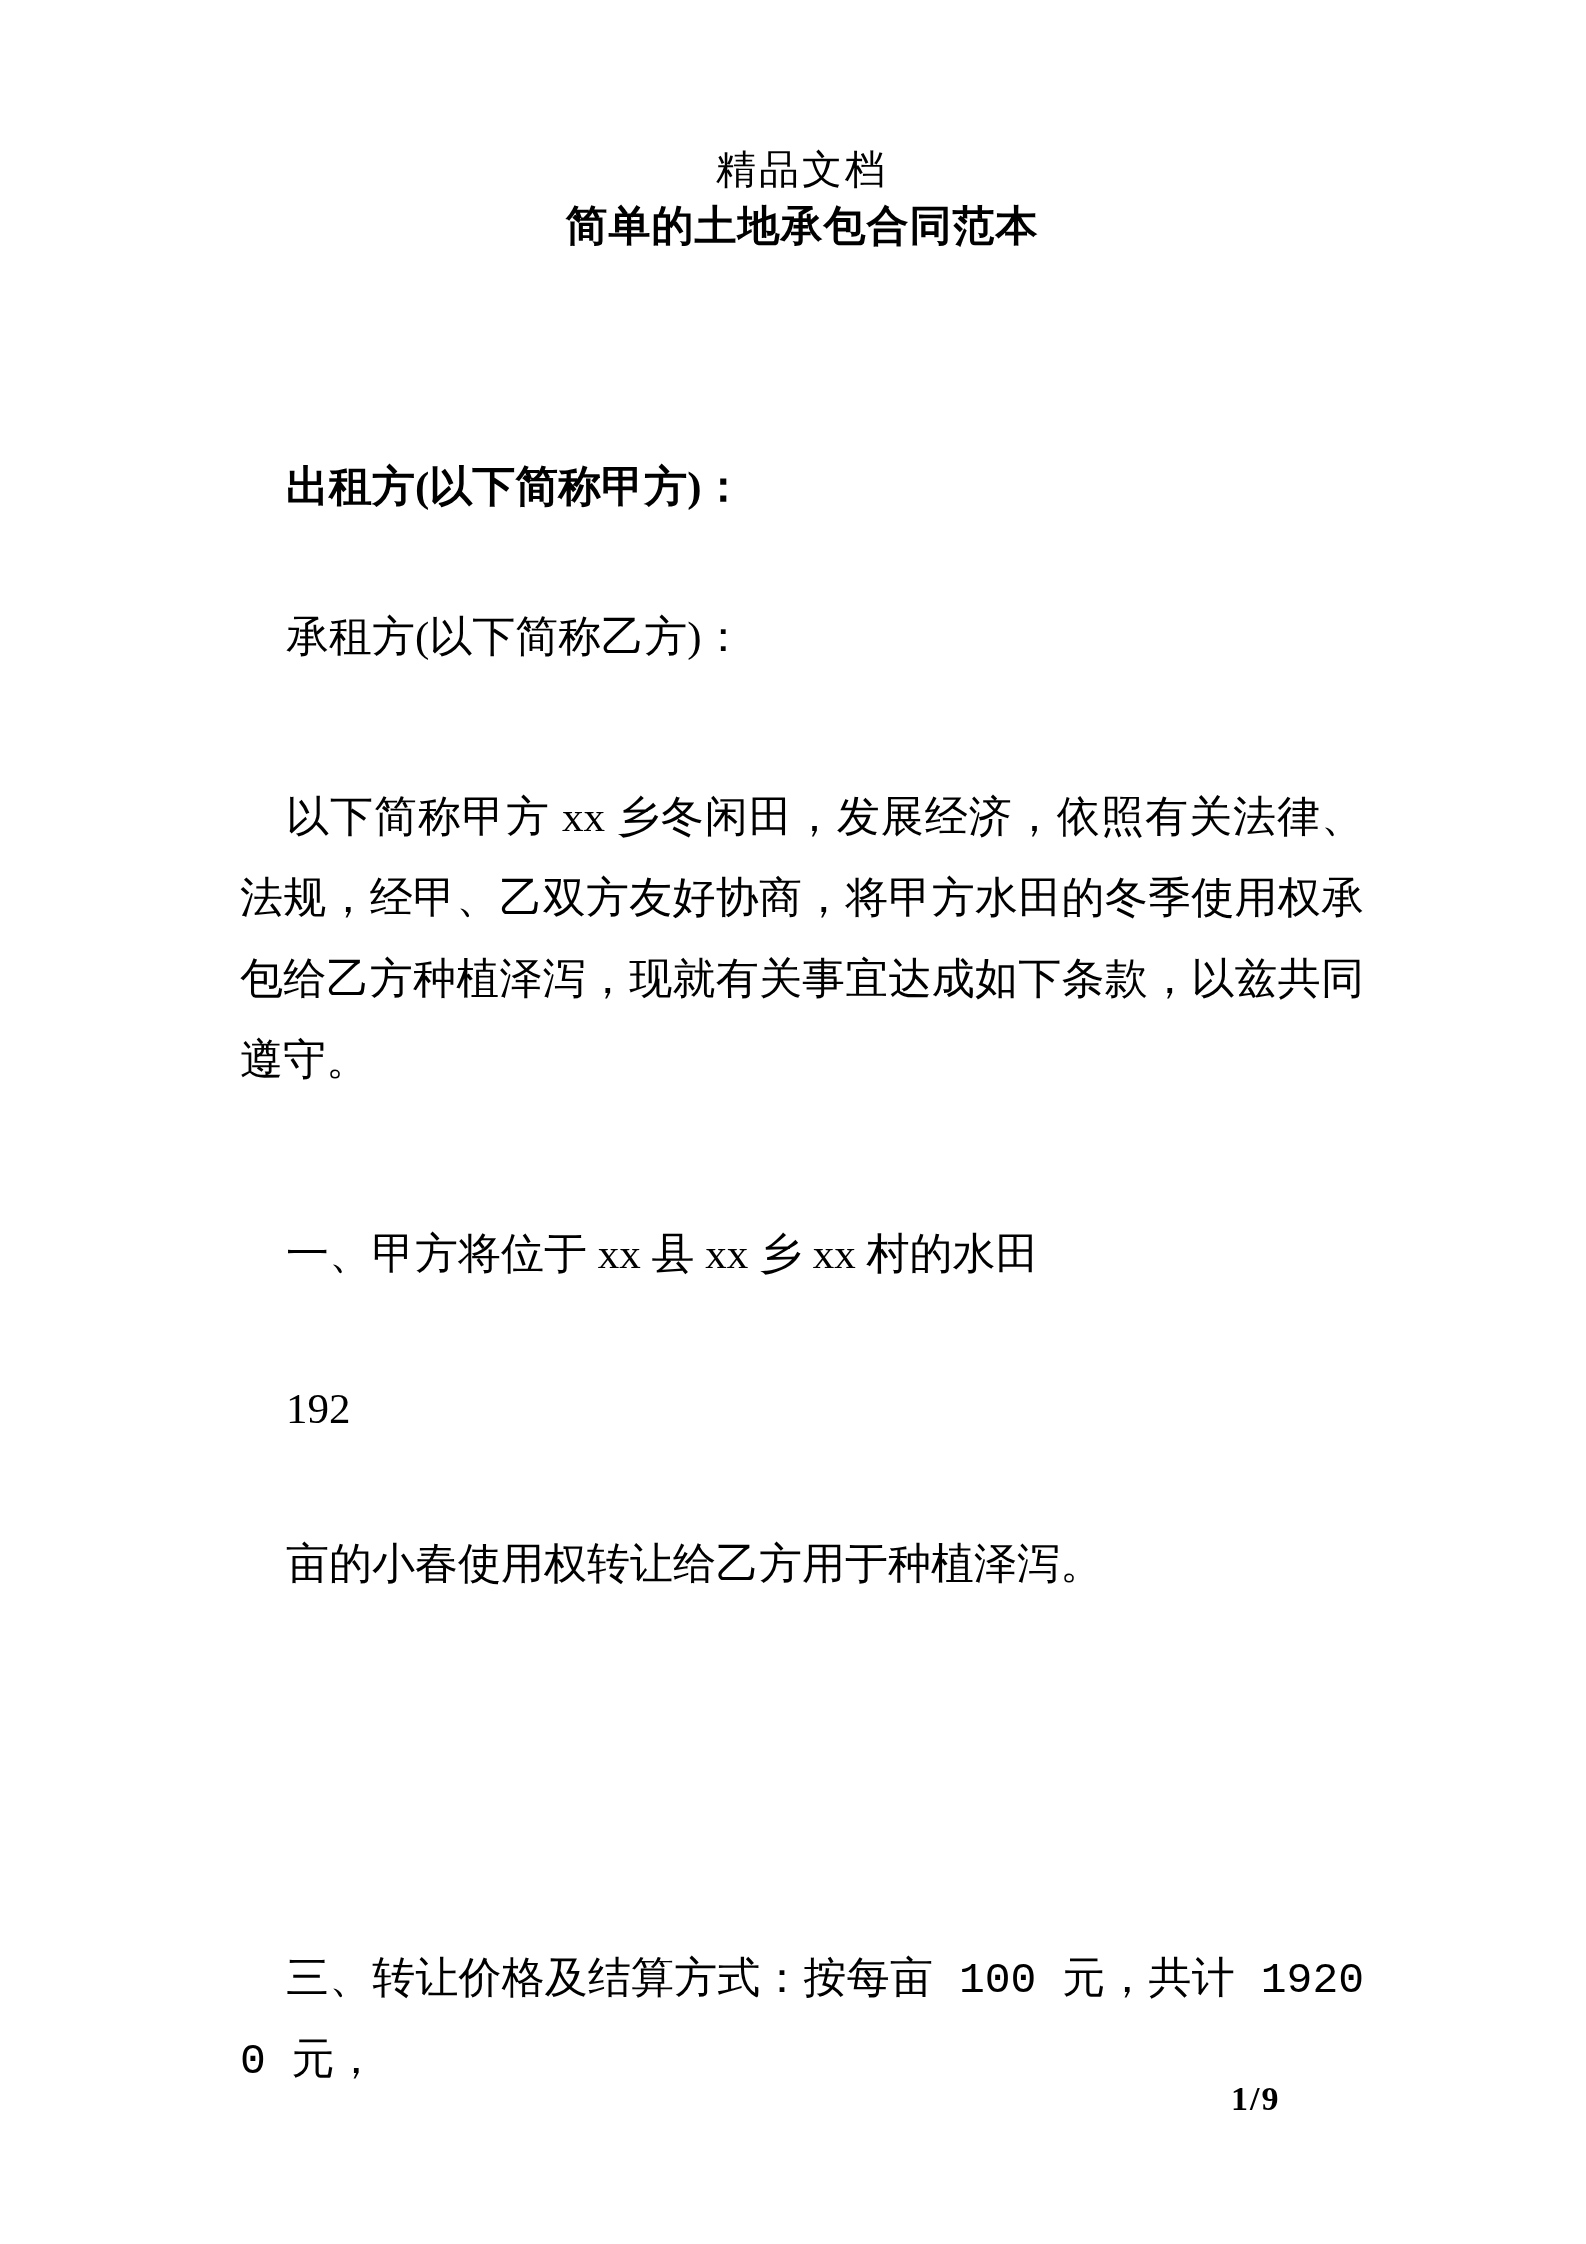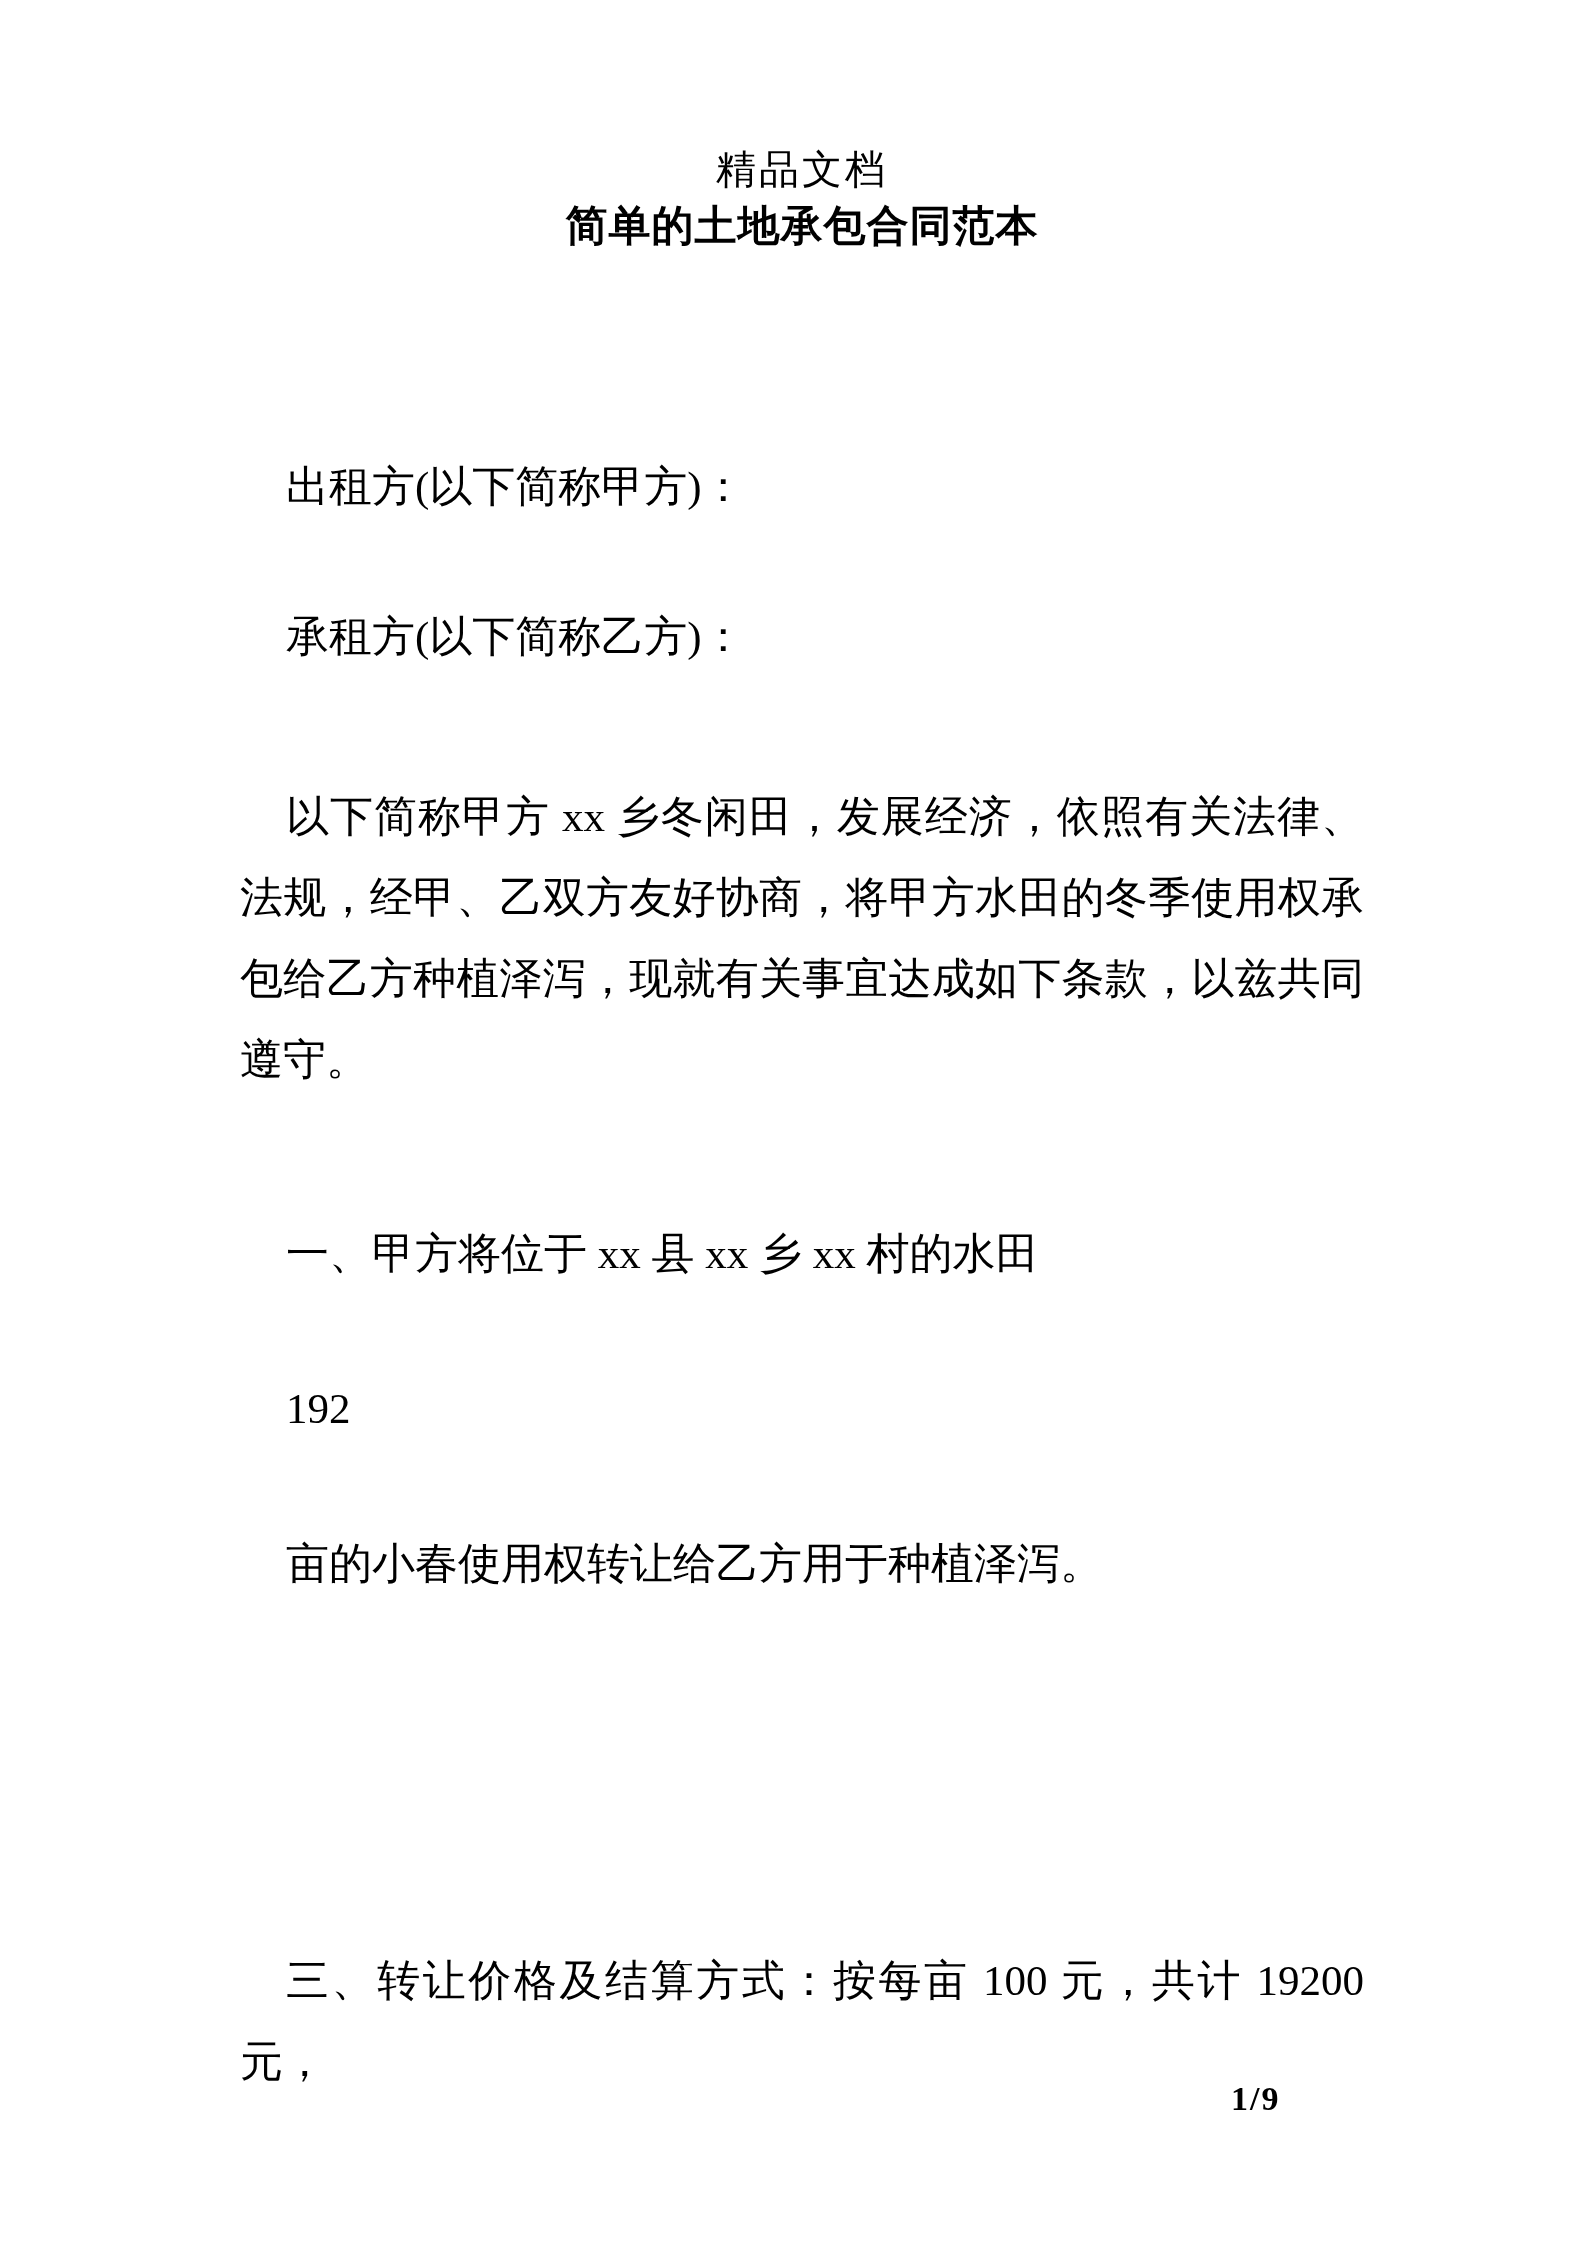--- a/index.html
+++ b/index.html
@@ -43,28 +43,28 @@
     position: absolute;
     left: 240px;
     width: 1124px;
     margin: 0;
     font-size: 43px;
     line-height: 81px;
     text-align: justify;
     text-indent: 46px;
     word-break: break-all;
   }
-  .p1 { top: 446px; }
+  .p1 { top: 446px; font-weight: bold; }
   .p2 { top: 596px; }
   .p3 { top: 776px; }
   .p4 { top: 1213px; }
   .p5 { top: 1368px; }
   .p6 { top: 1523px; }
   .p7 { top: 1706px; }
-  .p8 { top: 1940px; }
+  .p8 { top: 1940px; font-family: Liberation Mono, monospace; }
   .page-footer {
     position: absolute;
     top: 2080px;
     left: 1231px;
     font-size: 34px;
     line-height: 38px;
     font-weight: bold;
     letter-spacing: 2px;
   }
 </style>

